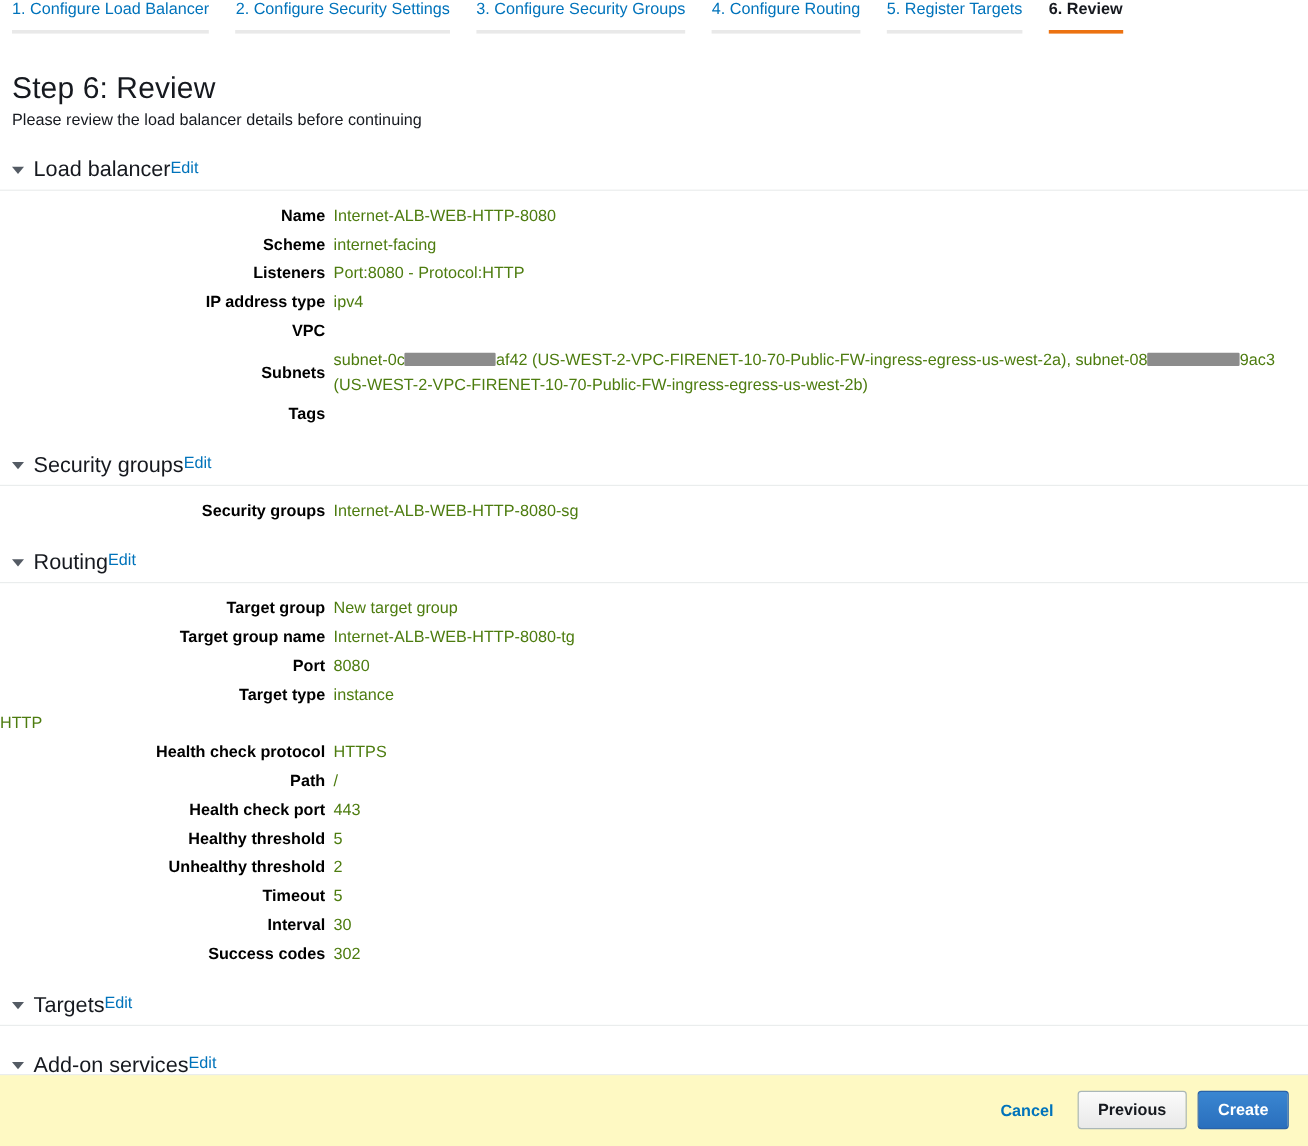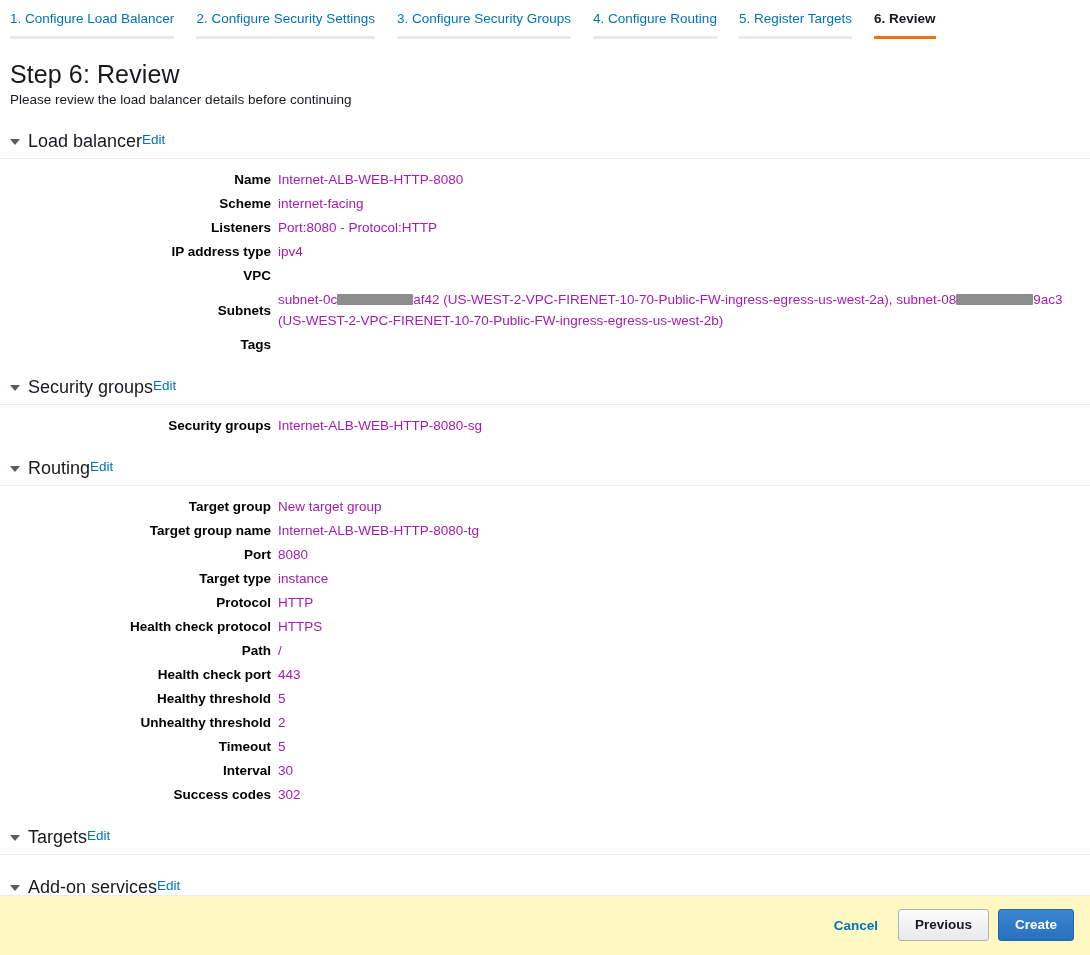--- a/index.html
+++ b/index.html
@@ -13,21 +13,21 @@
     font-family: "Liberation Sans", sans-serif;
     color: #16191f;
     -webkit-font-smoothing: antialiased;
     overflow: hidden;
     position: relative;
   }
 
   
   .wizard-tabs {
     display: flex;
-    align-items: center;
+    align-items: flex-start;
     padding: 0 0 0 10px;
     height: 50px;
     box-sizing: border-box;
   }
   .wizard-tab {
     font-size: 13.5px;
     color: #0073bb;
     padding: 0 0 9px 0;
     margin-right: 22px;
     border-bottom: 3px solid #e9e9e9;
@@ -119,21 +119,21 @@
     font-size: 13.5px;
     font-weight: bold;
     color: #000000;
     line-height: 21px;
     padding-right: 7px;
     box-sizing: border-box;
     margin-left: 48px;
   }
   .kv-value {
     font-size: 13.5px;
-    color: #a21caf;
+    color: #4d7c0f;
     line-height: 21px;
     flex: 1;
     word-break: break-word;
     padding-right: 12px;
   }
   .kv-row.align-center .kv-label {
     align-self: center;
   }
 
   
@@ -297,21 +297,20 @@
     </div>
     <div class="kv-row">
       <div class="kv-label">Port</div>
       <div class="kv-value">8080</div>
     </div>
     <div class="kv-row">
       <div class="kv-label">Target type</div>
       <div class="kv-value">instance</div>
     </div>
     <div class="kv-row">
-      <div class="kv-label">Protocol</div>
       <div class="kv-value">HTTP</div>
     </div>
     <div class="kv-row">
       <div class="kv-label">Health check protocol</div>
       <div class="kv-value">HTTPS</div>
     </div>
     <div class="kv-row">
       <div class="kv-label">Path</div>
       <div class="kv-value">/</div>
     </div>

